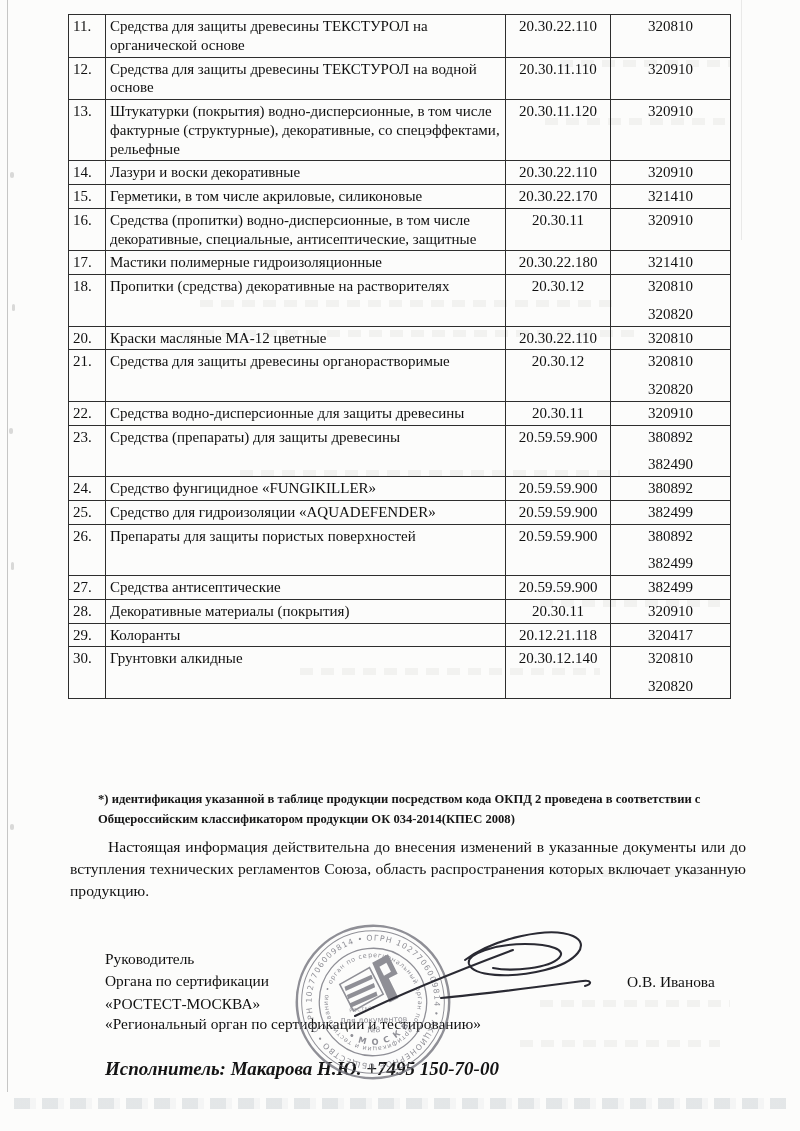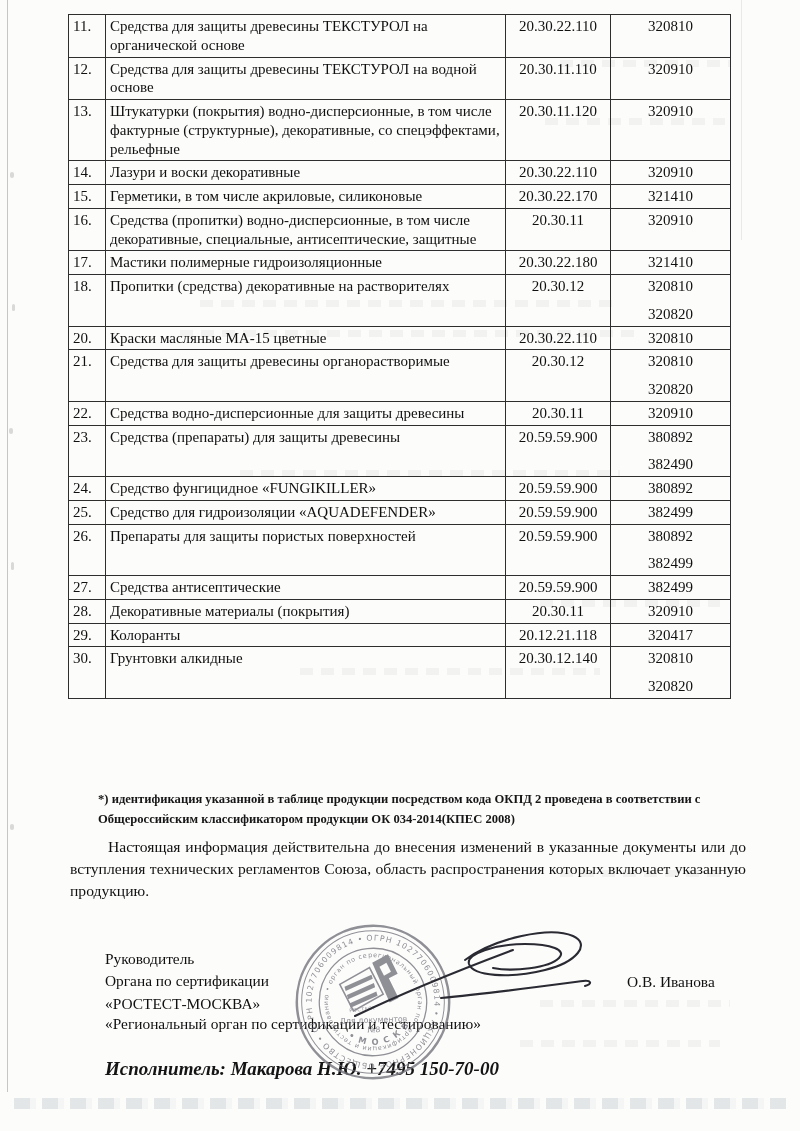--- a/index.html
+++ b/index.html
@@ -155,21 +155,21 @@
           <td class="num">18.</td>
           <td class="desc">Пропитки (средства) декоративные на растворителях</td>
           <td class="okpd">20.30.12</td>
           <td class="tnved">
             <div>320810</div>
             <div class="code2">320820</div>
           </td>
         </tr>
         <tr>
           <td class="num">20.</td>
-          <td class="desc">Краски масляные МА-15 цветные</td>
+          <td class="desc">Краски масляные МА-12 цветные</td>
           <td class="okpd">20.30.22.110</td>
           <td class="tnved">
             <div>320810</div>
           </td>
         </tr>
         <tr>
           <td class="num">21.</td>
           <td class="desc">Средства для защиты древесины органорастворимые</td>
           <td class="okpd">20.30.12</td>
           <td class="tnved">

